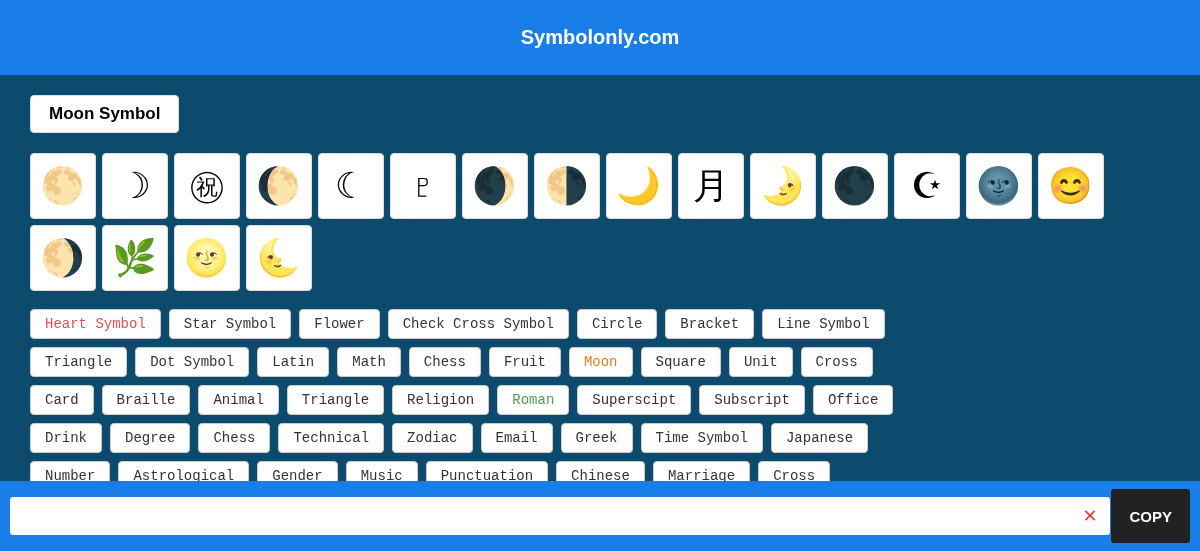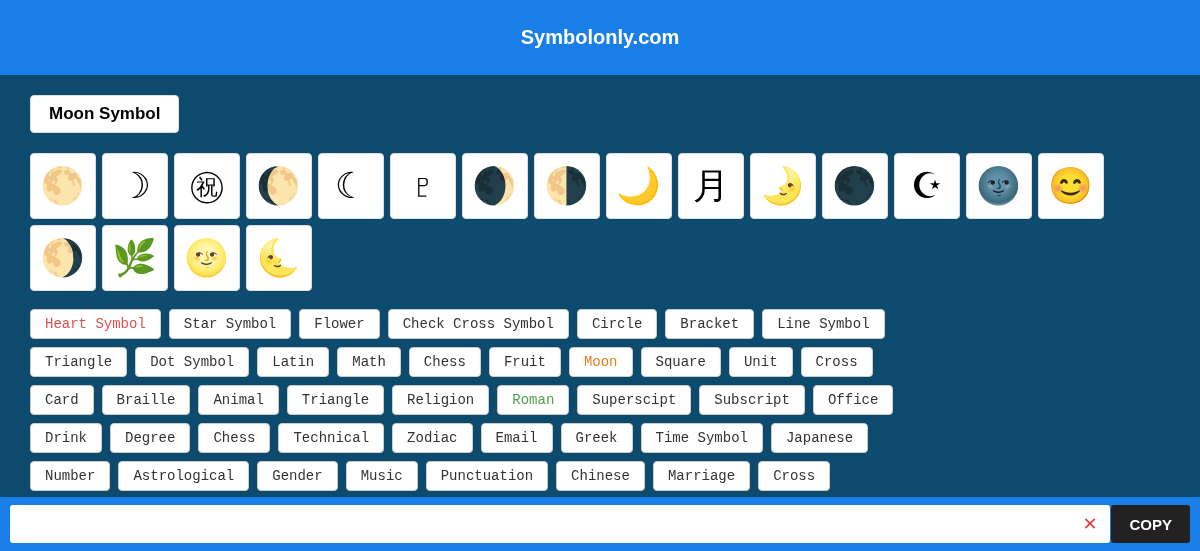--- a/index.html
+++ b/index.html
@@ -106,21 +106,21 @@
       align-items: center;
       justify-content: center;
       border-radius: 0 3px 3px 0;
       margin-left: -42px;
     }
 
     .copy-btn {
       background: #222;
       color: white;
       border: none;
-      height: 38px;
+      height: 54px;
       padding: 0 18px;
       font-size: 15px;
       font-weight: bold;
       cursor: pointer;
       border-radius: 3px;
     }
   </style>
 </head>
 <body>
 

